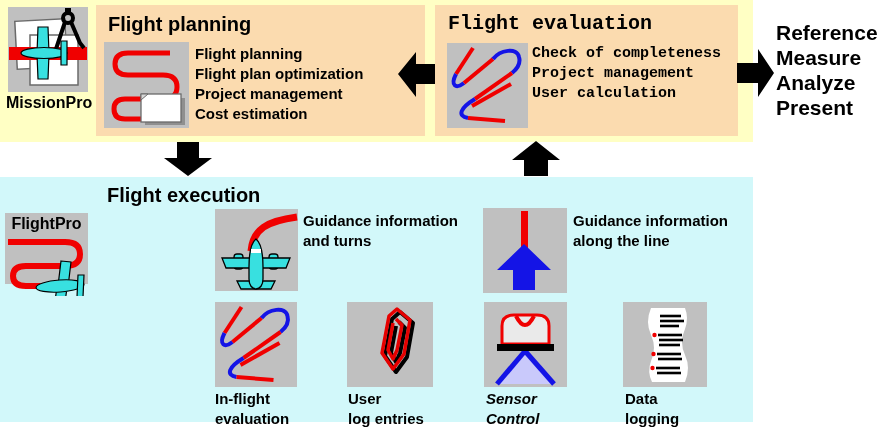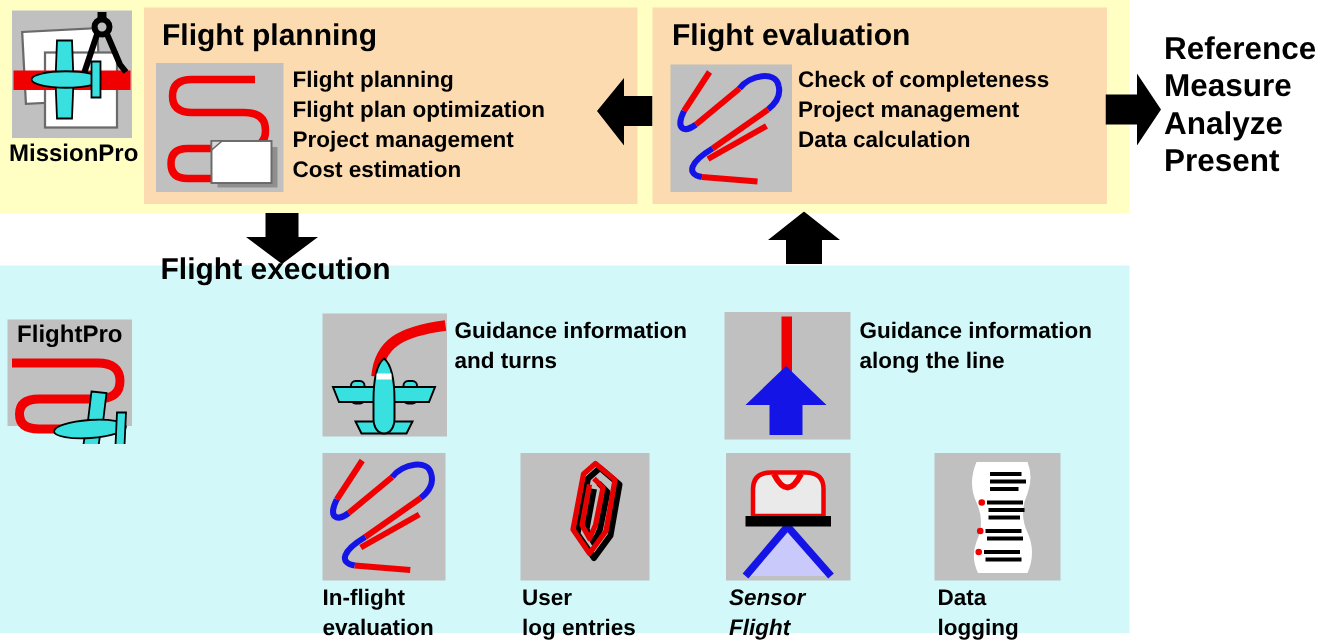--- a/index.html
+++ b/index.html
@@ -3,21 +3,21 @@
 <meta charset="utf-8">
 <style>
   html,body{margin:0;padding:0;background:#fff;}
   .canvas{position:relative;width:886px;height:429px;background:#fff;overflow:hidden;
           font-family:"Liberation Sans",sans-serif;font-weight:700;color:#000;}
   .abs{position:absolute;}
   .band-top{left:0;top:0;width:753px;height:142px;background:#FFFFC4;}
   .band-bottom{left:0;top:177px;width:753px;height:245px;background:#D2F8FA;}
   .panel{background:#FBDBAF;}
   .panel-planning{left:96px;top:5px;width:329px;height:131px;}
-  .panel-evaluation{left:435px;top:5px;width:303px;height:131px;}
+  .panel-evaluation{left:435px;top:5px;width:303px;height:131px;font-family:Liberation Mono, monospace;}
   .tile{background:#C0C0C0;}
   .panel-title{font-size:20px;line-height:22px;white-space:nowrap;}
   .panel-list div{font-size:15px;line-height:20px;white-space:nowrap;}
   .small-label{font-size:15px;line-height:20px;white-space:nowrap;}
   .prod-label{font-size:16px;line-height:18px;white-space:nowrap;}
   .outputs div{font-size:21px;line-height:25px;white-space:nowrap;}
   .exec-title{font-size:20px;white-space:nowrap;}
   .arrow{display:block;}
   svg{display:block;}
   .tile-rel{position:relative;}
@@ -83,21 +83,21 @@
           <path d="M65,30 L28,56" stroke="#F00000"></path>
           <path d="M25,63 L64,41" stroke="#F00000"></path>
           <path d="M28,56 C13,65 10,73 21,75" stroke="#1414E6"></path>
           <path d="M21,75 L58,78" stroke="#F00000"></path>
         </g>
       </svg>
     </div>
     <div class="abs panel-list" style="left:97px;top:39px;">
       <div>Check of completeness</div>
       <div>Project management</div>
-      <div>Data calculation</div>
+      <div>User calculation</div>
     </div>
   </div>
 
   <svg class="abs arrow" style="left:398px;top:52px;" width="37" height="45">
     <polygon points="0,22 18,0 18,12 37,12 37,32 18,32 18,45" fill="#000"></polygon>
   </svg>
   <svg class="abs arrow" style="left:737px;top:49px;" width="37" height="48">
     <polygon points="0,14 21,14 21,0 37,24 21,48 21,34 0,34" fill="#000"></polygon>
   </svg>
   <svg class="abs arrow" style="left:164px;top:142px;" width="48" height="34">
@@ -108,21 +108,21 @@
   </svg>
 
   <div class="abs outputs" style="left:776px;top:20px;">
     <div>Reference</div>
     <div>Measure</div>
     <div>Analyze</div>
     <div>Present</div>
   </div>
 
   <div class="abs band-bottom"></div>
-  <div class="abs exec-title" style="left:107px;top:169px;">Flight execution</div>
+  <div class="abs exec-title" style="left:107px;top:184px;">Flight execution</div>
 
   <div class="abs tile tile-rel" style="left:5px;top:213px;width:83px;height:71px;">
     <svg viewBox="0 0 83 83" width="83" height="83">
       <path d="M3,29 L60,29 Q75,29 75,41 Q75,53 60,53 L21,53 Q8,53 8,63 Q8,73 21,73 L42,73" fill="none" stroke="#F00000" stroke-width="6"></path>
       <g fill="#38E0E0" stroke="#000" stroke-width="1.2">
         <polygon points="56,48 66,49 63,74 53,73"></polygon>
         <polygon points="52,74 62,75 59,96 49,95"></polygon>
         <ellipse cx="55" cy="73" rx="24" ry="6" transform="rotate(-4 55 73)"></ellipse>
         <polygon points="73,62 79,62 78,84 72,84"></polygon>
       </g>
@@ -202,21 +202,21 @@
         <line x1="41" y1="49" x2="13" y2="82"></line>
         <line x1="41" y1="49" x2="70" y2="82"></line>
       </g>
       <path d="M18,42 L18,24 Q18,13 30,13 L53,13 Q65,13 65,24 L65,42 Z" fill="#EAEAEA" stroke="#F00000" stroke-width="3"></path>
       <path d="M32,14 Q41,32 50,14" fill="none" stroke="#F00000" stroke-width="4"></path>
       <rect x="13" y="42" width="57" height="7" fill="#000"></rect>
     </svg>
   </div>
   <div class="abs" style="left:486px;top:389px;font-style:italic;">
     <div class="small-label">Sensor</div>
-    <div class="small-label">Flight</div>
+    <div class="small-label">Control</div>
   </div>
 
   <div class="abs tile" style="left:623px;top:302px;width:84px;height:85px;">
     <svg viewBox="0 0 84 85" width="84" height="85">
       <path d="M28,6 Q22,20 28,33 Q34,46 28,59 Q24,70 29,80 L62,80 Q68,66 62,53 Q56,40 62,27 Q66,16 62,6 Z" fill="#ffffff"></path>
       <g stroke="#000" stroke-width="2.6">
         <line x1="37" y1="14" x2="58" y2="14"></line>
         <line x1="37" y1="19" x2="61" y2="19"></line>
         <line x1="37" y1="24" x2="56" y2="24"></line>
         <line x1="35" y1="33" x2="59" y2="33"></line>

